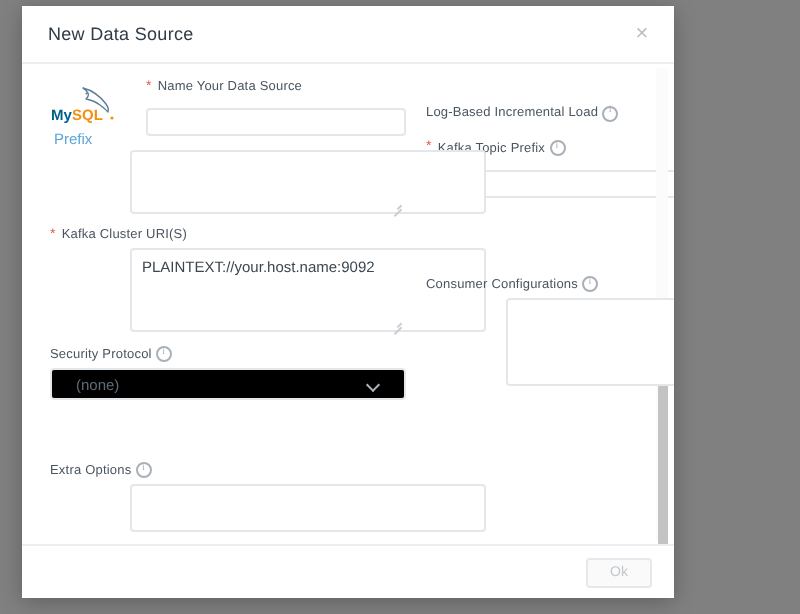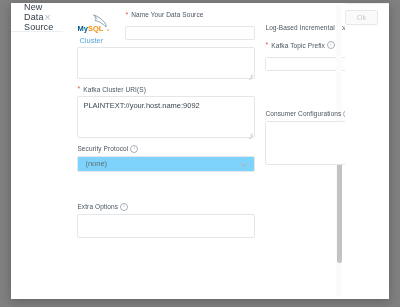--- a/index.html
+++ b/index.html
@@ -15,26 +15,26 @@
   }
   .page-bg {
     position: absolute;
     inset: 0;
     background: #808080;
   }
   .modal {
     position: absolute;
     left: 11px;
     top: 3px;
-    width: 378px;
+    width: 326px;
     height: 296px;
     background: #ffffff;
     box-shadow: 0 2px 10px rgba(0,0,0,0.25);
     display: flex;
-    flex-direction: row;
+    flex-direction: column;
     overflow: hidden;
   }
   .modal-header {
     position: relative;
     height: 28px;
     flex: 0 0 28px;
     border-bottom: 1px solid #eceef1;
     display: flex;
     align-items: center;
     padding: 0 10px 0 13px;
@@ -181,20 +181,21 @@
     background: #fff;
     box-sizing: border-box;
     font-size: 7.5px;
     color: #3b4650;
     padding: 4px 5px;
     font-family: "Liberation Sans", sans-serif;
     resize: none;
     outline: none;
     display: block;
     position: relative;
+    margin-left: 40px;
   }
   .ta-wrap { position: relative; }
   .resize-grip {
     position: absolute;
     right: 2px;
     bottom: 2px;
     width: 5px;
     height: 5px;
     pointer-events: none;
   }
@@ -208,26 +209,26 @@
   .g2 { bottom: 2px; width: 3px; transform: rotate(-45deg); transform-origin: right bottom; }
   .desc-ta { height: 32px; }
   .kafka-ta { height: 42px; }
   .consumer-ta { height: 44px; }
   .extra-ta { height: 24px; }
   .select-box {
     width: 100%;
     height: 16px;
     border: 1px solid #e4e7ea;
     border-radius: 2px;
-    background: #7dd3fc;
+    background: #000000;
     box-sizing: border-box;
     display: flex;
     align-items: center;
     justify-content: space-between;
-    padding: 0 7px;
+    padding: 0 12px;
     font-size: 7.5px;
     color: #606b75;
     cursor: pointer;
     gap: 32px;
   }
   .chev {
     width: 7px;
     height: 7px;
     position: relative;
     flex: 0 0 7px;
@@ -317,21 +318,21 @@
           <div class="logo-block">
             <div class="mysql-logo">
               <svg viewBox="0 0 80 44" width="40" height="22" xmlns="http://www.w3.org/2000/svg">
                 <path d="M33 4 C41 6, 50 12, 56 20 C58 23, 59 26, 58 28 C56 26, 53 23, 50 21 C46 18, 41 16, 36 15 C38 13, 39 11, 38 9 C37 7, 35 5, 33 4 Z" fill="none" stroke="#5b7e96" stroke-width="1.4" stroke-linejoin="round"></path>
                 <circle cx="36.5" cy="9.5" r="1.1" fill="#5b7e96"></circle>
                 <text x="1" y="36" font-family="Liberation Sans, sans-serif" font-size="15" font-weight="bold" fill="#00618a">My</text>
                 <text x="22" y="36" font-family="Liberation Sans, sans-serif" font-size="15" font-weight="bold" fill="#f29111">SQL</text>
                 <circle cx="62" cy="34" r="1.6" fill="#f29111"></circle>
               </svg>
             </div>
-            <span class="change-link">Cluster</span>
+            <span class="change-link">Prefix</span>
           </div>
 
           <div style="flex:1 1 auto;">
             <div class="field">
               <div class="field-label">
                 <span class="req-star">*</span>
                 <span>Name Your Data Source</span>
               </div>
               <input class="text-input" type="text" value="" style="">
             </div>

